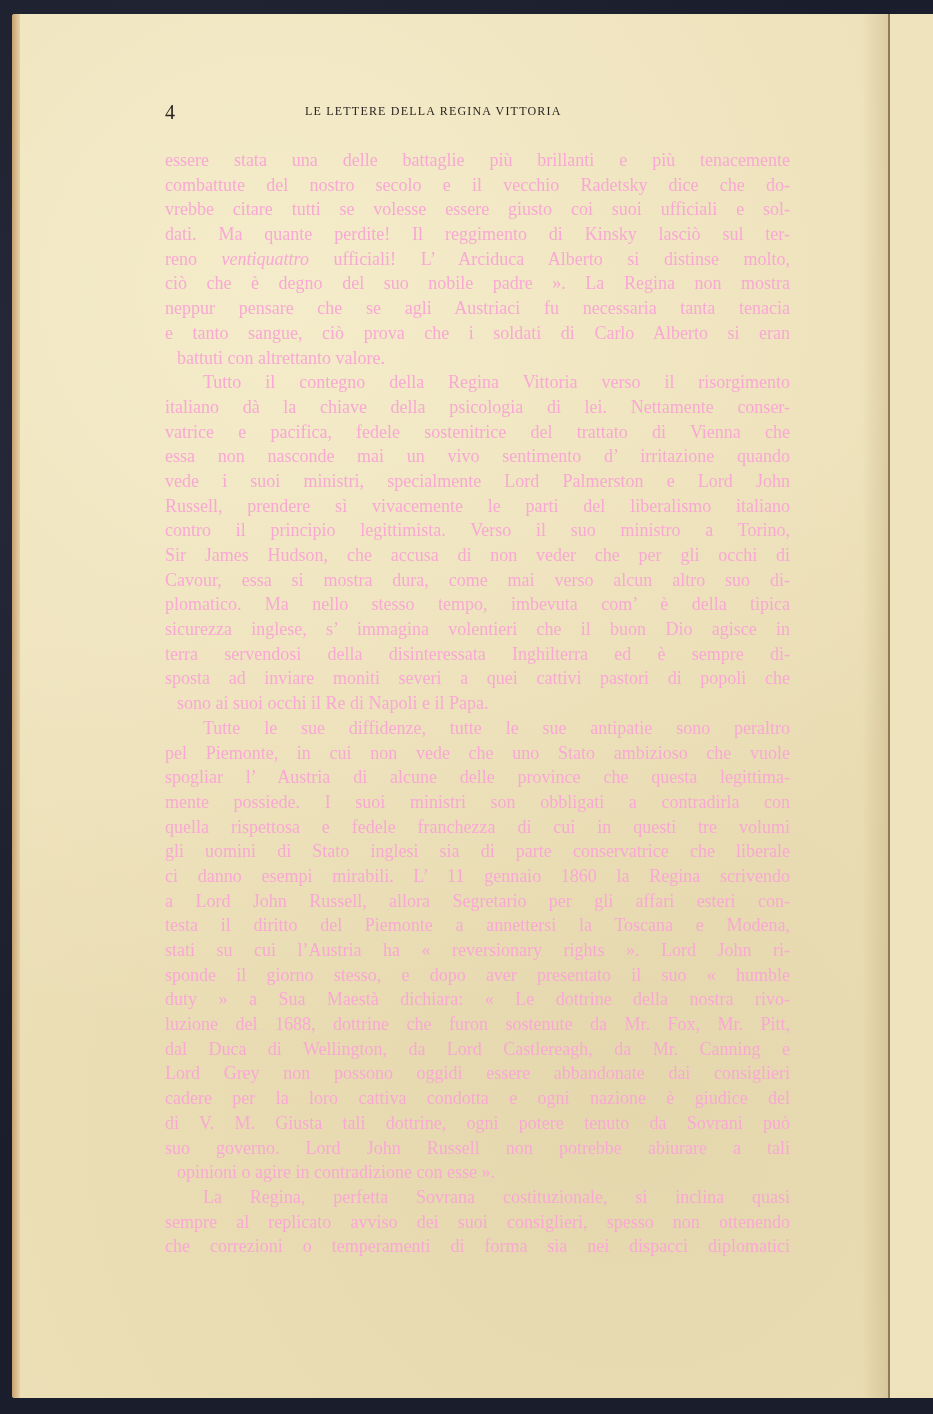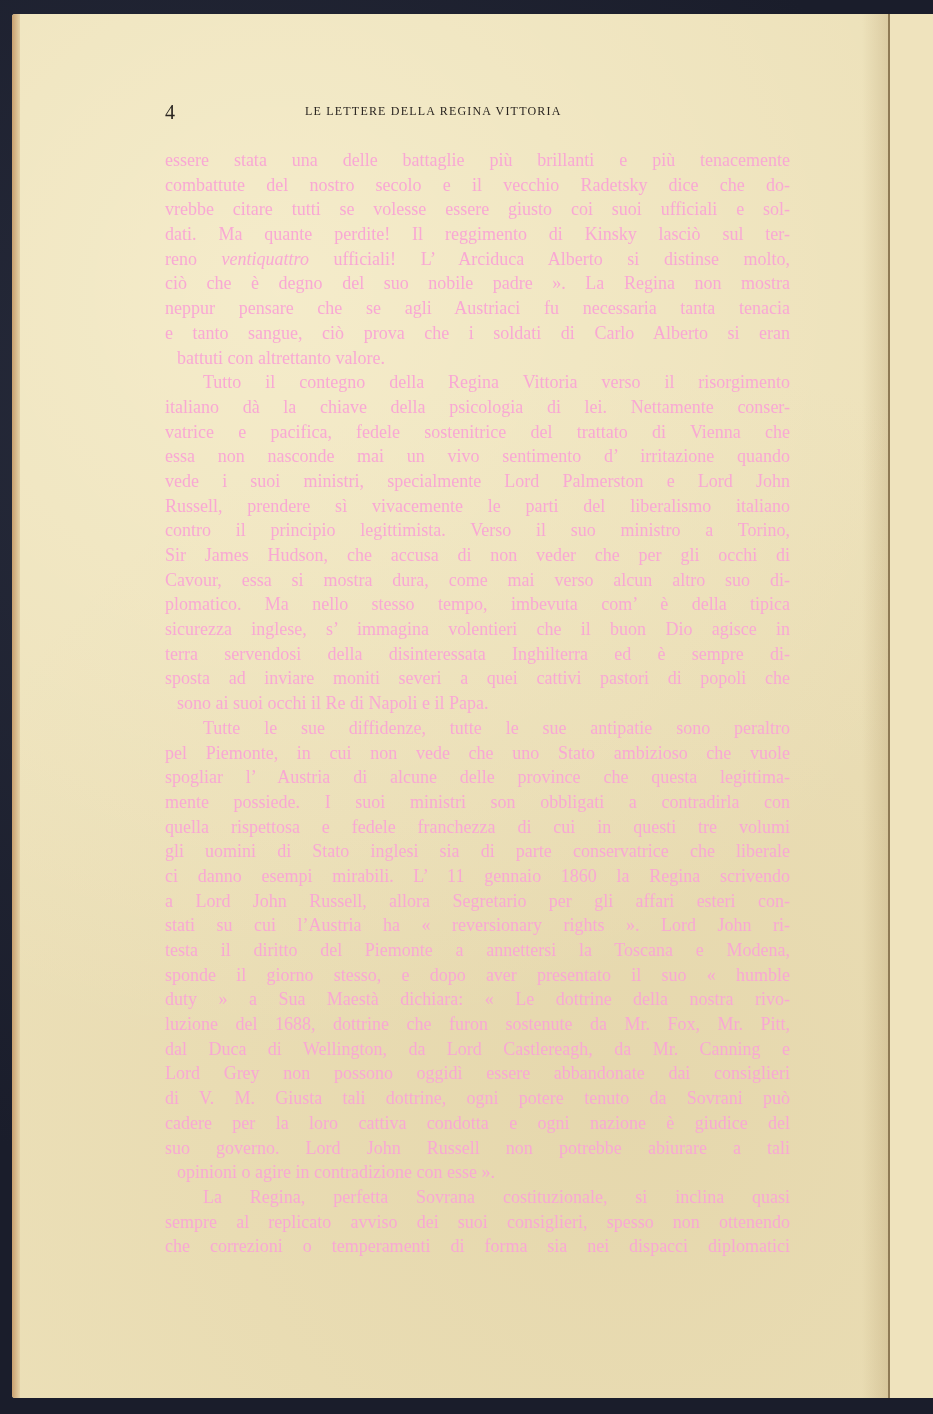--- a/index.html
+++ b/index.html
@@ -114,27 +114,27 @@
     <span class="line">sposta ad inviare moniti severi a quei cattivi pastori di popoli che</span>
     <span class="line last">sono ai suoi occhi il Re di Napoli e il Papa.</span>
     <span class="line indent">Tutte le sue diffidenze, tutte le sue antipatie sono peraltro</span>
     <span class="line">pel Piemonte, in cui non vede che uno Stato ambizioso che vuole</span>
     <span class="line">spogliar l’ Austria di alcune delle province che questa legittima-</span>
     <span class="line">mente possiede. I suoi ministri son obbligati a contradirla con</span>
     <span class="line">quella rispettosa e fedele franchezza di cui in questi tre volumi</span>
     <span class="line">gli uomini di Stato inglesi sia di parte conservatrice che liberale</span>
     <span class="line">ci danno esempi mirabili. L’ 11 gennaio 1860 la Regina scrivendo</span>
     <span class="line">a Lord John Russell, allora Segretario per gli affari esteri con-</span>
+    <span class="line">testa il diritto del Piemonte a annettersi la Toscana e Modena,</span>
     <span class="line">stati su cui l’Austria ha « reversionary rights ». Lord John ri-</span>
-    <span class="line">testa il diritto del Piemonte a annettersi la Toscana e Modena,</span>
     <span class="line">sponde il giorno stesso, e dopo aver presentato il suo « humble</span>
     <span class="line">duty » a Sua Maestà dichiara: « Le dottrine della nostra rivo-</span>
     <span class="line">luzione del 1688, dottrine che furon sostenute da Mr. Fox, Mr. Pitt,</span>
     <span class="line">dal Duca di Wellington, da Lord Castlereagh, da Mr. Canning e</span>
     <span class="line">Lord Grey non possono oggidì essere abbandonate dai consiglieri</span>
+    <span class="line">cadere per la loro cattiva condotta e ogni nazione è giudice del</span>
     <span class="line">di V. M. Giusta tali dottrine, ogni potere tenuto da Sovrani può</span>
-    <span class="line">cadere per la loro cattiva condotta e ogni nazione è giudice del</span>
     <span class="line">suo governo. Lord John Russell non potrebbe abiurare a tali</span>
     <span class="line last">opinioni o agire in contradizione con esse ».</span>
     <span class="line indent">La Regina, perfetta Sovrana costituzionale, si inclina quasi</span>
     <span class="line">sempre al replicato avviso dei suoi consiglieri, spesso non ottenendo</span>
     <span class="line">che correzioni o temperamenti di forma sia nei dispacci diplomatici</span>
   </div>
 
 </body></html>

